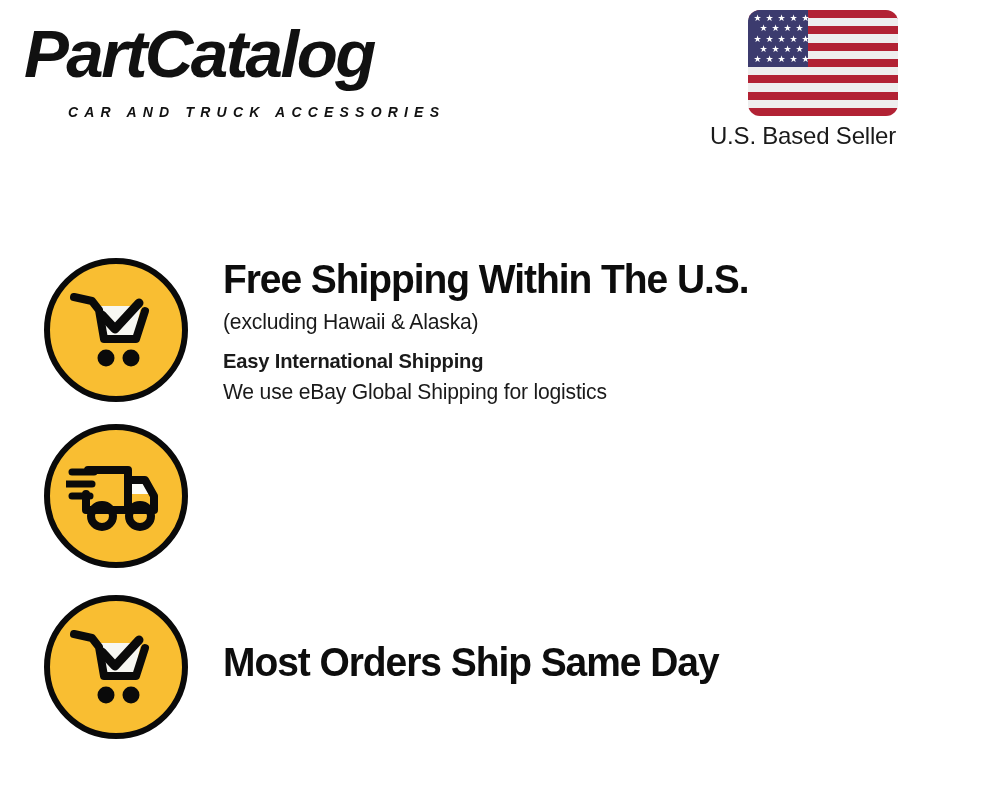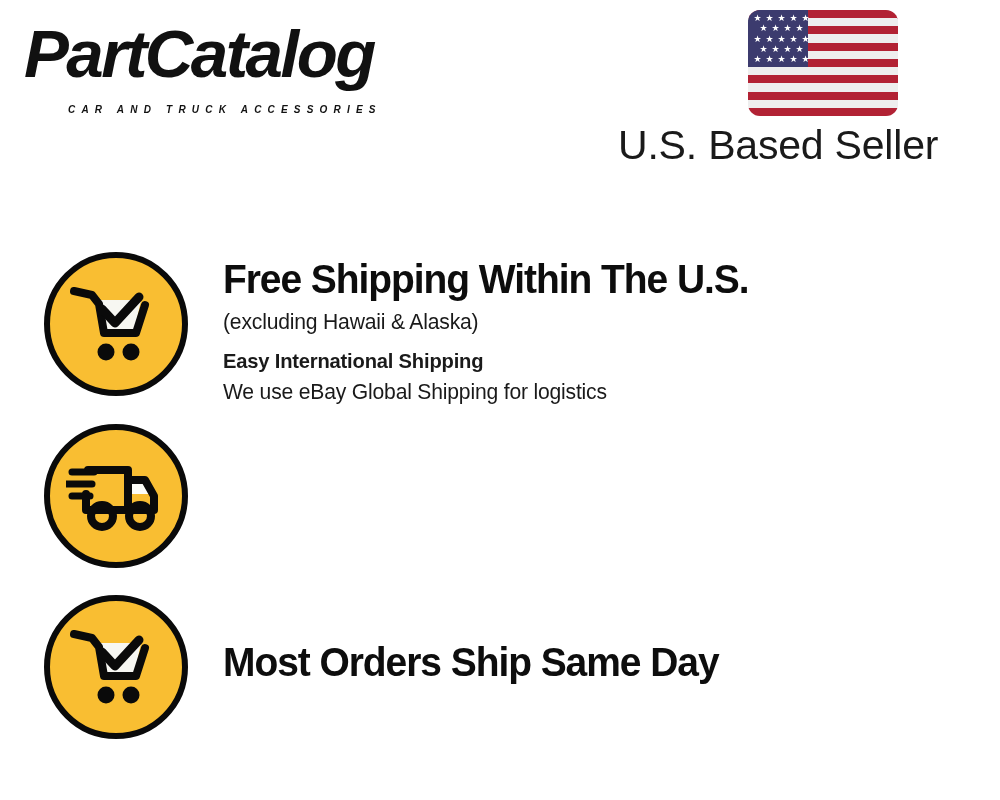--- a/index.html
+++ b/index.html
@@ -42,21 +42,21 @@
     transform: scaleX(1.02);
     transform-origin: left top;
   }
   .brand-tagline {
     position: absolute;
     left: 44px;
     top: 86px;
     font-family: "Liberation Sans", sans-serif;
     font-weight: bold;
     font-style: italic;
-    font-size: 10px;
+    font-size: 14px;
     letter-spacing: 6.2px;
     color: #111111;
     white-space: nowrap;
   }
 
   .seller-block {
     position: absolute;
     right: 14px;
     top: 10px;
     width: 280px;
@@ -90,42 +90,42 @@
     position: absolute;
     color: #ffffff;
     font-size: 9px;
     line-height: 9px;
     transform: translate(-50%, -50%);
   }
   .seller-label {
     margin-top: 6px;
     margin-right: 2px;
     font-family: "Liberation Sans", sans-serif;
-    font-size: 41px;
+    font-size: 24px;
     font-weight: 300;
     color: #1a1a1a;
     letter-spacing: -0.2px;
     white-space: nowrap;
   }
 
   
   .benefits {
     position: absolute;
     left: 0;
     top: 232px;
     width: 1000px;
   }
   .benefit-row {
     position: absolute;
     left: 44px;
     width: 940px;
     display: flex;
     align-items: flex-start;
   }
-  .benefit-row-0 { top: 20px; }
+  .benefit-row-0 { top: 20px; align-items: center; }
   .benefit-row-1 { top: 192px; }
   .benefit-row-2 { top: 363px; }
 
   .badge {
     flex: 0 0 auto;
     width: 144px;
     height: 144px;
     border-radius: 50%;
     background: #f9be32;
     border: 6px solid #0a0a0a;

